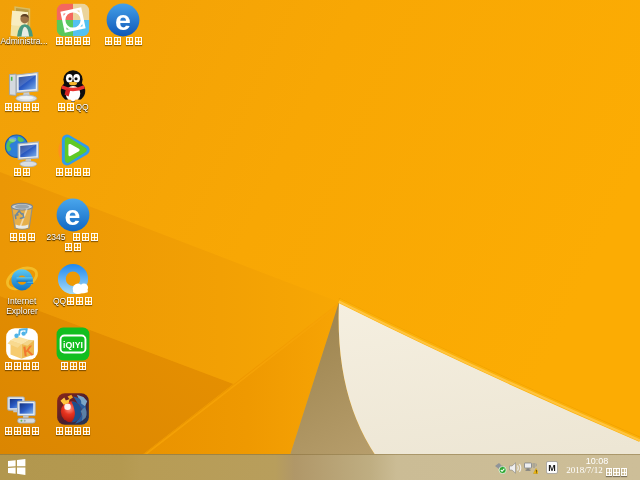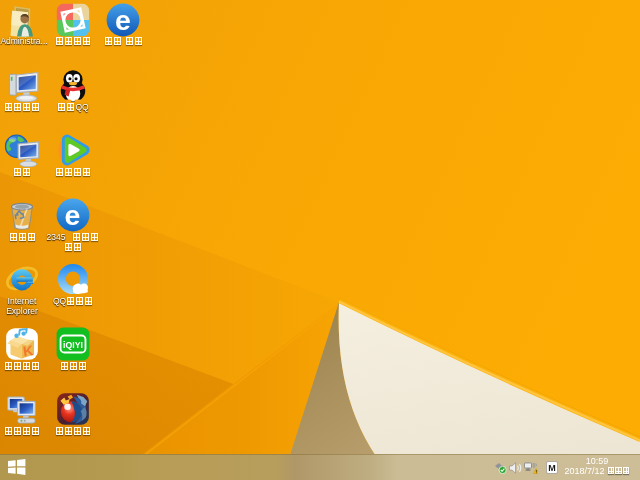--- a/index.html
+++ b/index.html
@@ -4,21 +4,21 @@
 <style>
 html,body{margin:0;padding:0;width:640px;height:480px;overflow:hidden;background:#f7a303;font-family:"Liberation Sans",sans-serif;}
 #wp{position:absolute;left:0;top:0;}
 .ico{position:absolute;width:35px;height:35px;transform:translate(-1.5px,-1.5px);}
 .lab{position:absolute;display:flex;justify-content:center;align-items:flex-start;color:#fff;font-size:8.5px;line-height:9px;text-shadow:0 1px 1px rgba(0,0,0,.8),0 0 2px rgba(0,0,0,.45);white-space:nowrap;}
 .c{display:inline-block;width:7px;height:8px;margin:0 1px;border:1px solid rgba(255,255,255,.95);box-sizing:border-box;
 background:linear-gradient(rgba(255,255,255,0) 3px, rgba(255,255,255,.9) 3px, rgba(255,255,255,.9) 4px, rgba(255,255,255,0) 4px),
 linear-gradient(90deg, rgba(255,255,255,0) 2px, rgba(255,255,255,.9) 2px, rgba(255,255,255,.9) 3px, rgba(255,255,255,0) 3px);
 box-shadow:0 1px 1px rgba(0,0,0,.4);}
 .cd{width:6.5px;height:7.5px;margin:0 0.5px;}
-.lr{display:flex;justify-content:center;align-items:flex-start;height:9px;}
+.lr{display:flex;justify-content:center;align-items:flex-end;height:9px;font-family:Liberation Serif, serif;}
 #bar{position:absolute;left:0;top:454px;width:640px;height:26px;background:linear-gradient(90deg,#B2974E 0%,#B49950 19%,#B79C55 22%,#B89E5C 43%,#B09768 46%,#BFAE82 58%,#CBBC95 62%,#CDBE98 100%);border-top:1px solid rgba(120,95,40,.4);box-sizing:border-box;}
 #clock{position:absolute;right:8px;top:457px;width:70px;text-align:center;color:#fff;font-size:8px;line-height:9.5px;}
 #clock .t{font-size:9px;}
 .tray{position:absolute;top:462px;}
 </style>
 </head>
 <body>
 <svg id="wp" width="640" height="480" viewBox="0 0 640 480">
 <defs>
 <linearGradient id="gBase" x1="0" y1="0" x2="1" y2="0.35">
@@ -378,15 +378,15 @@
  <path d="M8.2,1.5 q-1,1.5 0,3 M11.8,1.5 q1,1.5 0,3" stroke="#8A8F94" stroke-width=".8" fill="none"></path>
  <path d="M9.5,11.5 l2.6,-5 l2.6,5 z" fill="#FFC20E" stroke="#B58A00" stroke-width=".4"></path>
  <rect x="11.85" y="8" width=".9" height="1.9" fill="#4a3a00"></rect>
  <rect x="11.85" y="10.3" width=".9" height=".9" fill="#4a3a00"></rect>
 </svg>
 <svg class="tray" style="left:546px;top:461px" width="12" height="13" viewBox="0 0 12 13">
  <rect x="0.5" y="0.5" width="11" height="12" rx="1.5" fill="#FDFDFD" stroke="#8a8a8a" stroke-width=".6"></rect>
  <text x="6" y="9.6" text-anchor="middle" font-family="Liberation Sans" font-weight="bold" font-size="9" fill="#1a1a1a">M</text>
 </svg>
 <div id="clock">
-    <div class="t">10:59</div>
+    <div class="t">10:08</div>
     <div class="lr" style="font-size:9px">2018/7/12&nbsp;<span class="c cd"></span><span class="c cd"></span><span class="c cd"></span></div>
   </div>
 
 </body></html>

